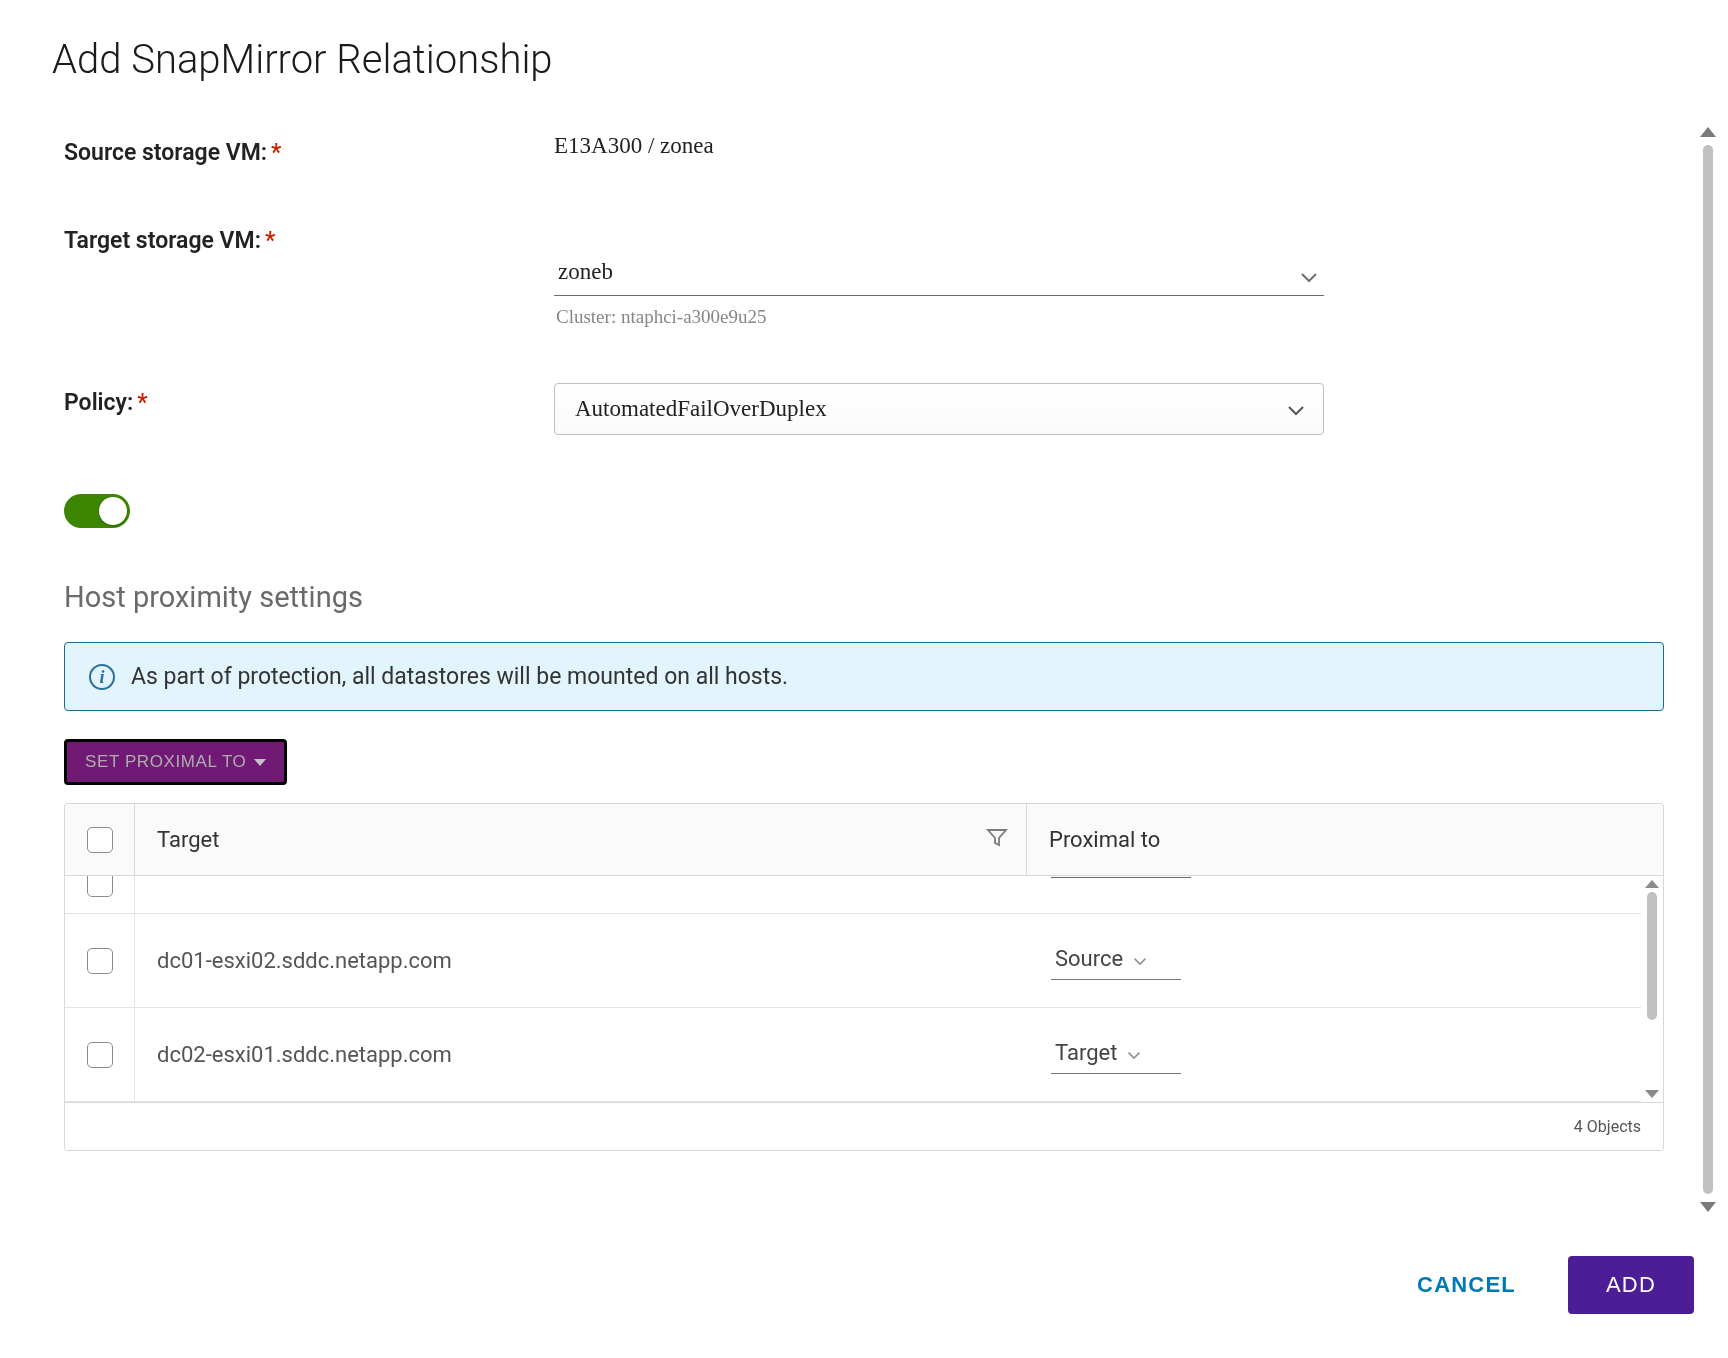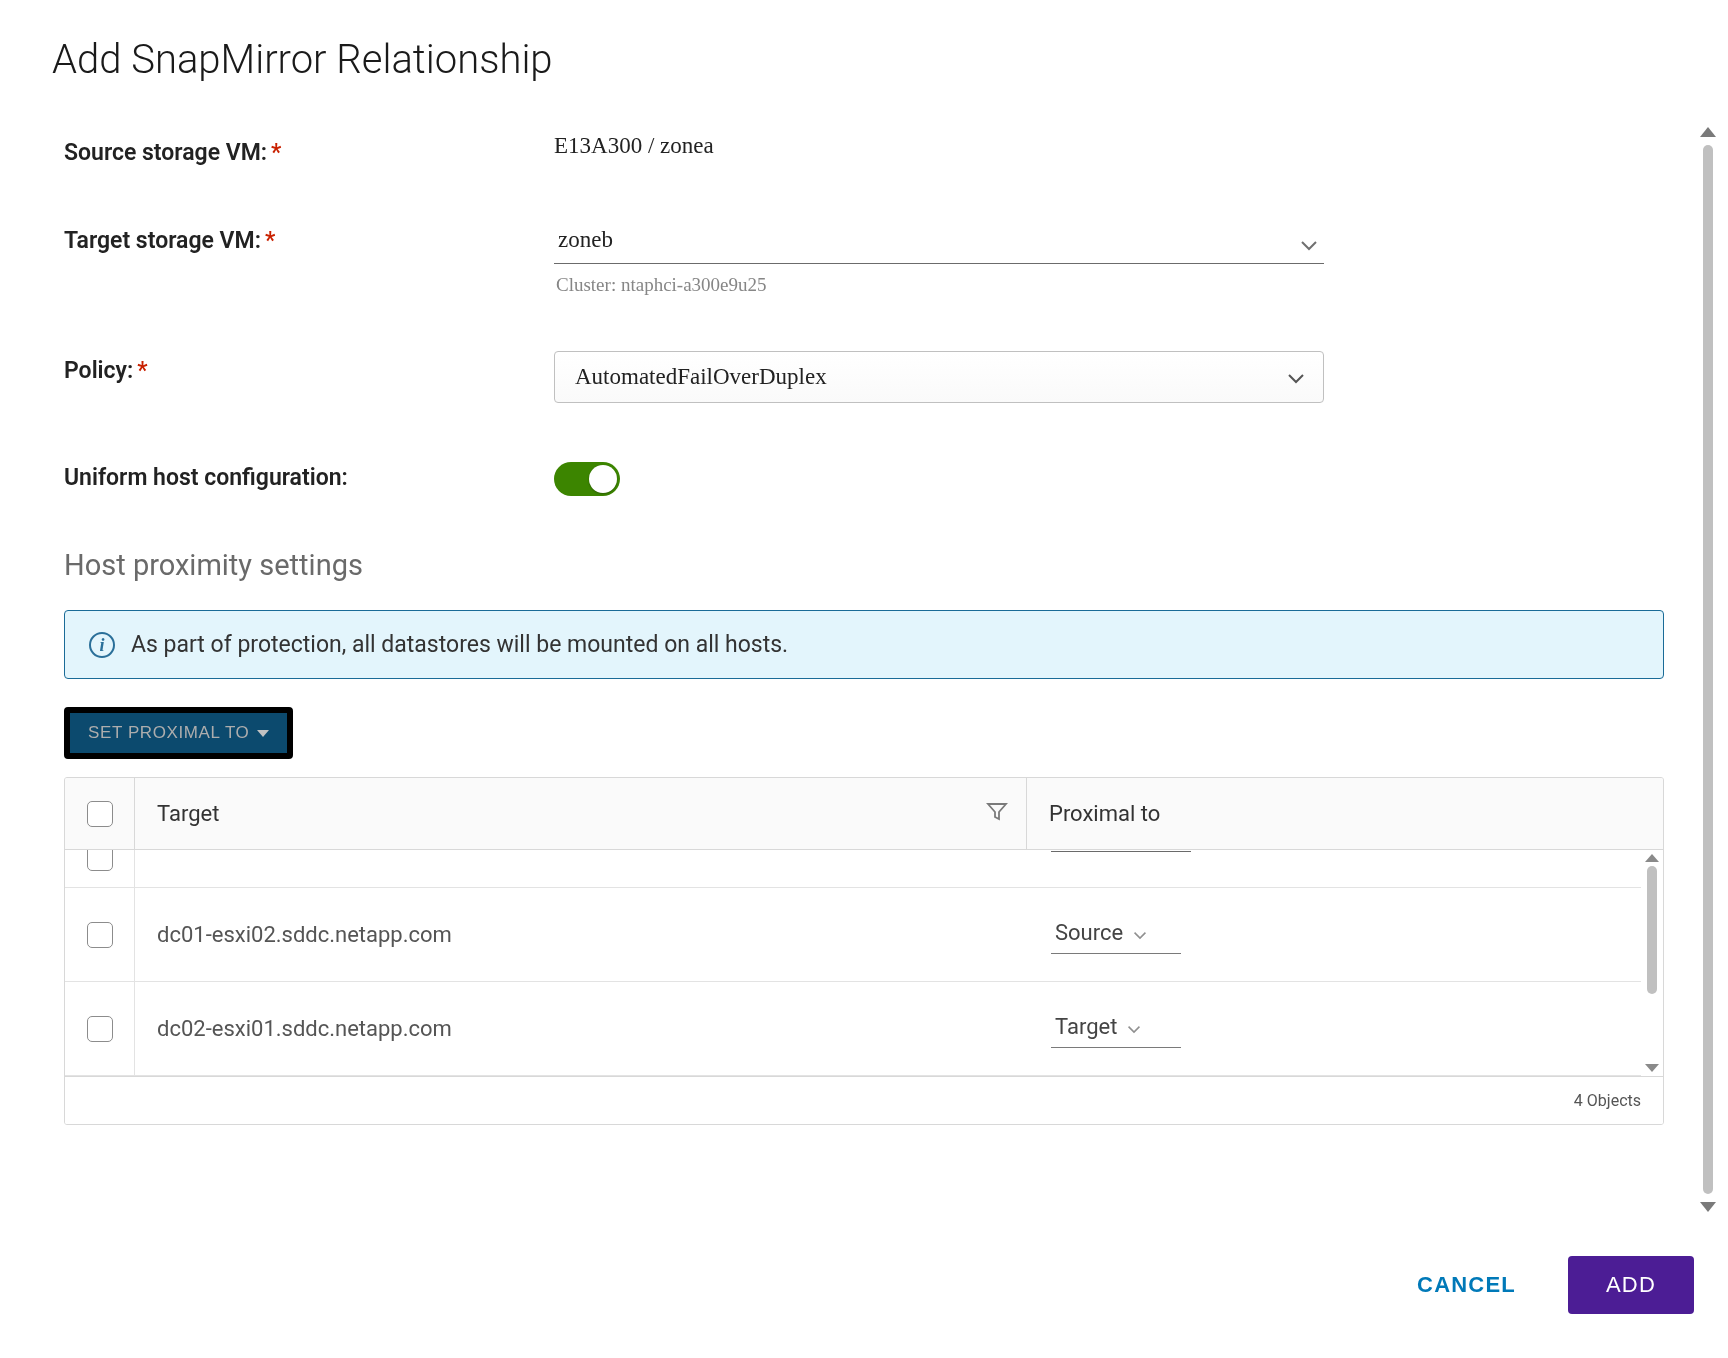--- a/index.html
+++ b/index.html
@@ -98,20 +98,21 @@
 
   
   .underline-select {
     position: relative;
     width: 770px;
     border-bottom: 1.5px solid #6b6b6b;
     padding: 6px 36px 10px 4px;
     font-size: 23px;
     color: #222;
     cursor: pointer;
+    margin-top: 32px;
   }
   .underline-select .chev {
     position: absolute;
     right: 6px;
     top: 10px;
     color: #707070;
   }
   .helper-text {
     font-size: 19px;
     color: #868686;
@@ -189,23 +190,23 @@
     font-weight: bold;
     font-size: 18px;
     line-height: 1;
     flex: 0 0 auto;
   }
 
   .proximal-btn {
     display: inline-flex;
     align-items: center;
     gap: 8px;
-    border: 6px solid #000000;
+    border: 3px solid #000000;
     border-radius: 4px;
-    background: #0c4a6e;
+    background: #701a75;
     color: #adadad;
     font-size: 17px;
     letter-spacing: 0.6px;
     padding: 10px 18px;
     cursor: default;
     margin-bottom: 18px;
   }
   .proximal-btn .chev-small {
     display: inline-block;
     width: 0; height: 0;
@@ -444,21 +445,20 @@
               <svg class="chev-svg" viewBox="0 0 18 12">
                   <polyline points="2,3 9,10 16,3"></polyline>
                 </svg>
             </span>
           </div>
         </div>
       </div>
 
       
       <div class="form-row tight">
-        <div class="form-label">Uniform host configuration:</div>
         <div class="form-value">
           <div class="toggle">
             <div class="knob"></div>
           </div>
         </div>
       </div>
 
       
       <div class="section-heading">Host proximity settings</div>
 

